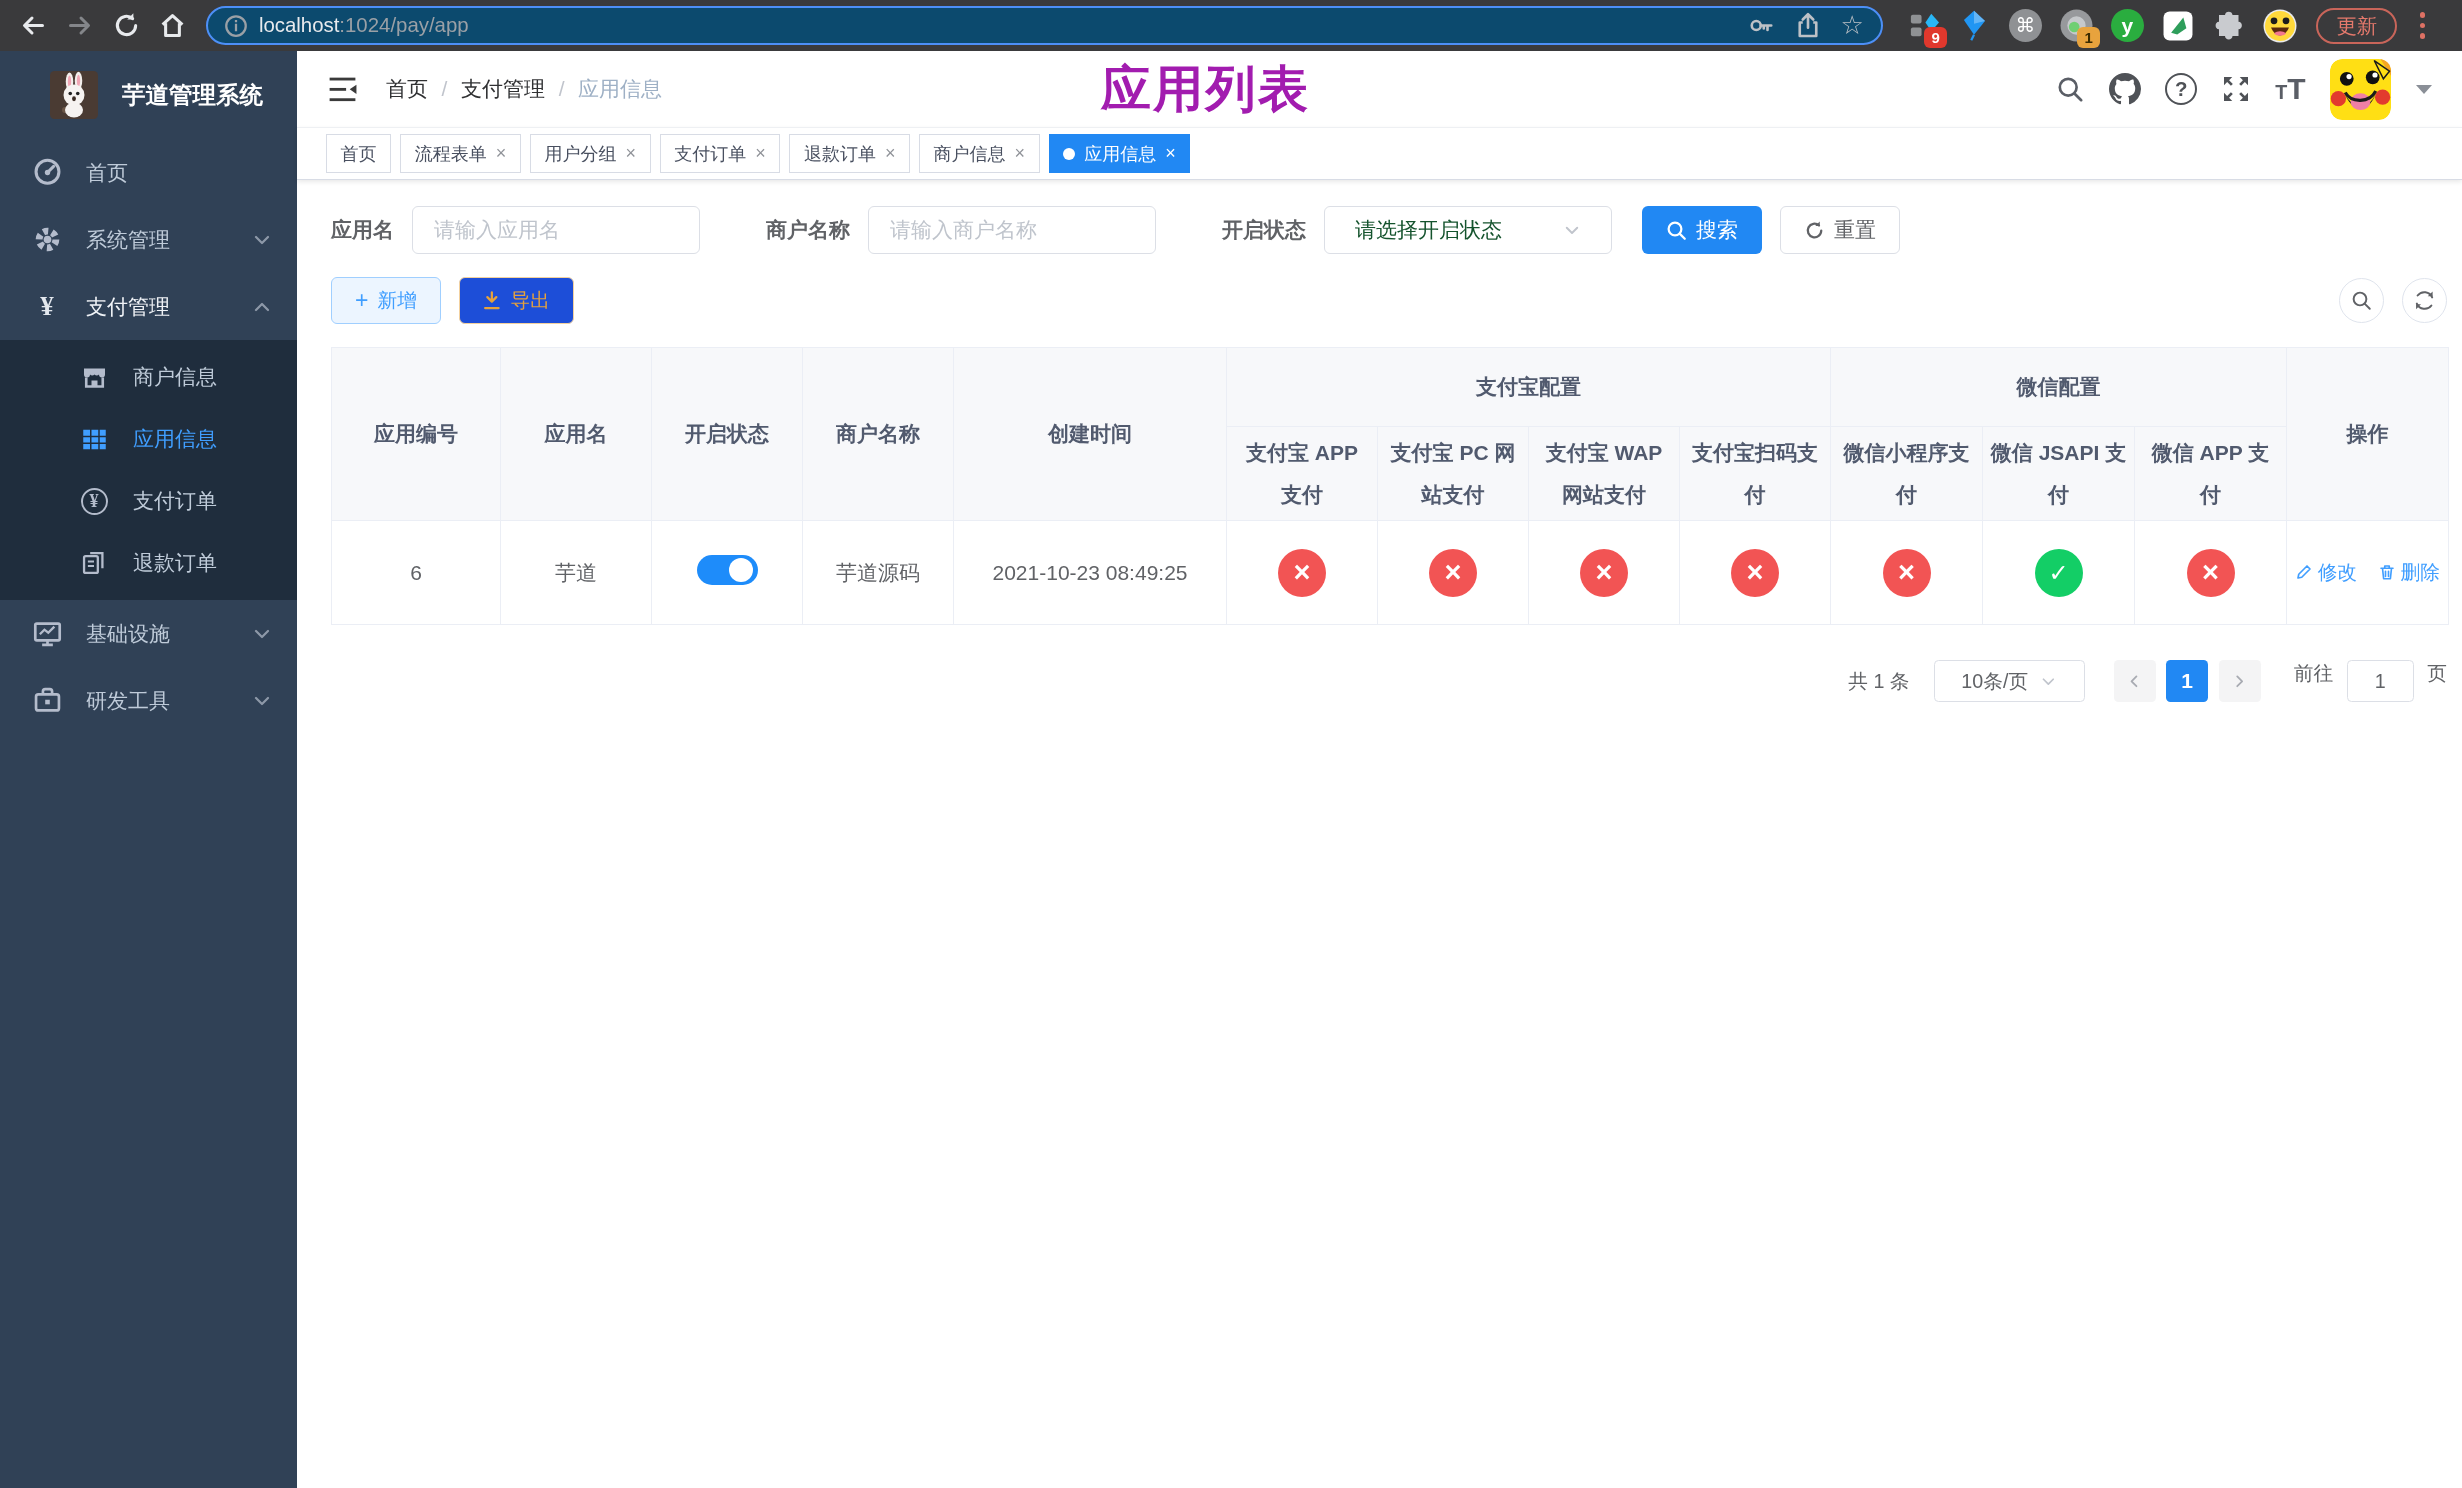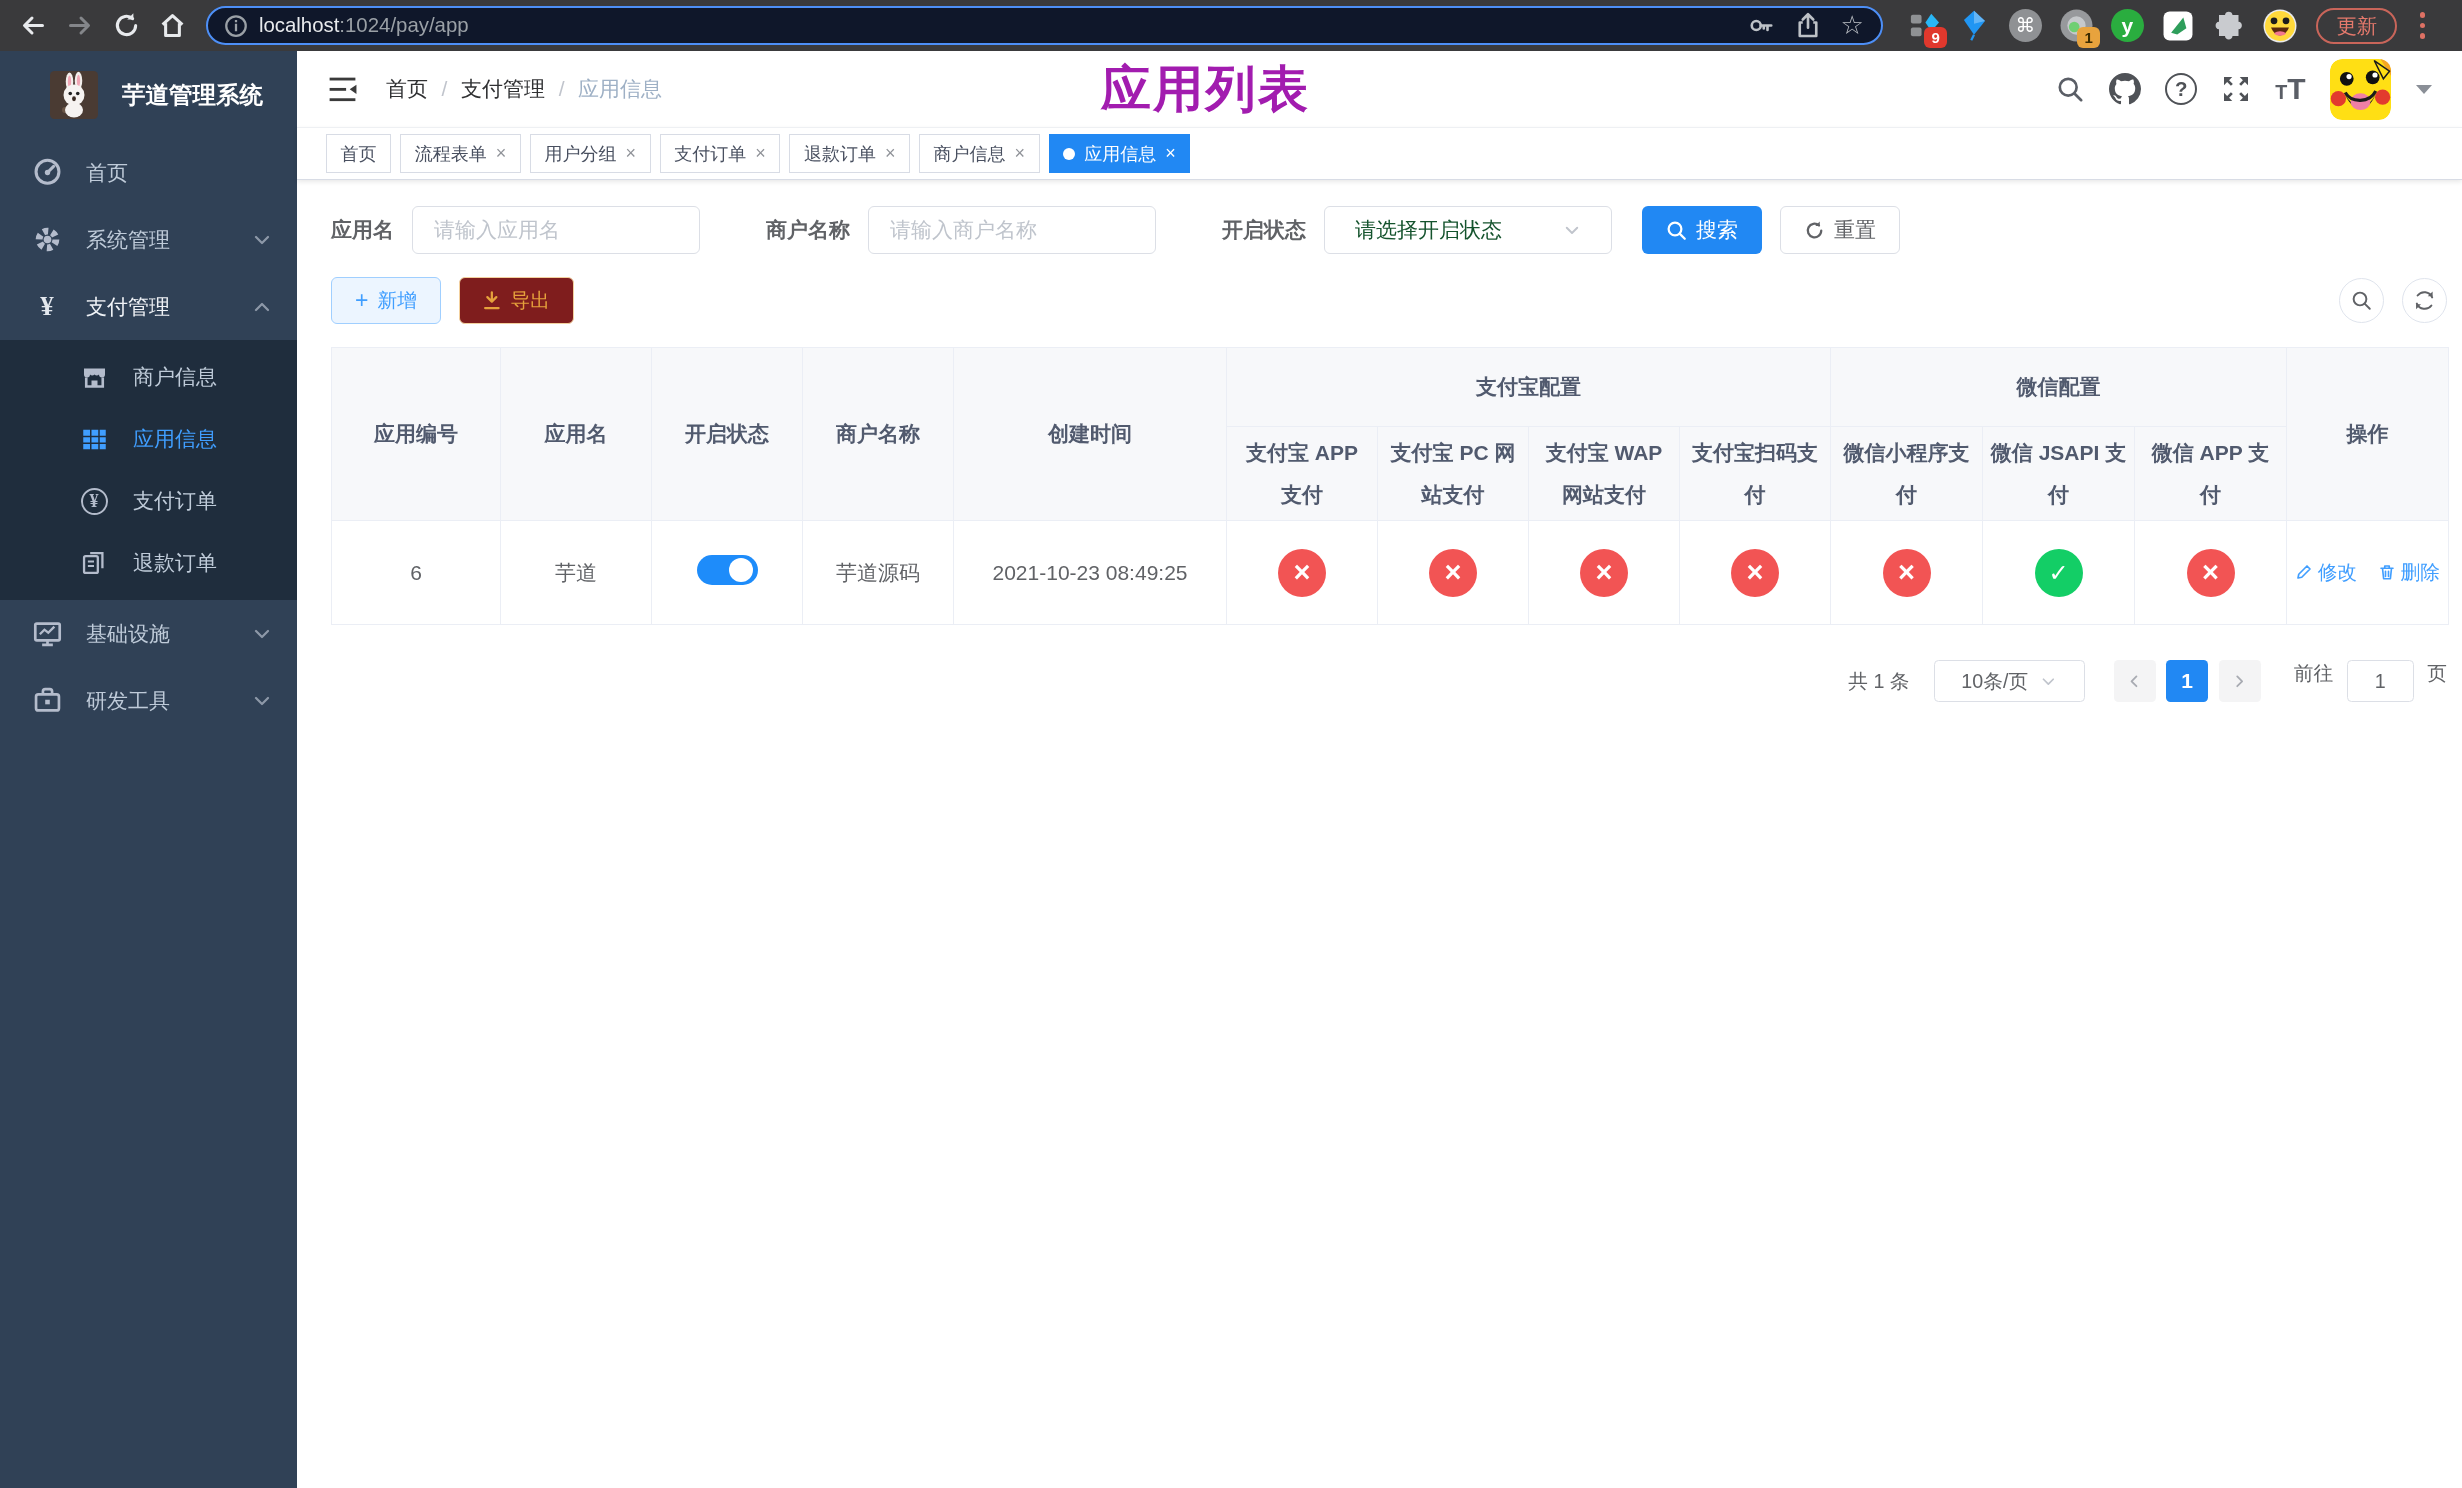--- a/index.html
+++ b/index.html
@@ -5,21 +5,21 @@
   * { margin:0; padding:0; box-sizing:border-box; }
   html,body { width:2462px; height:1489px; overflow:hidden;
     font-family:"Liberation Sans","DejaVu Sans",sans-serif; background:#fff; }
 
   
   .chrome { height:51px; background:#3a3a3c; display:flex; align-items:center;
     padding:0 12px; gap:4.5px; }
   .nav-ic { width:42px; height:42px; display:flex; align-items:center; justify-content:center;
     color:#e8eaed; flex:0 0 auto; }
   .nav-ic.dim { color:#84868a; }
-  .urlbar { flex:0 0 auto; width:1677px; height:39px; margin:0 7.6px; background:#0f172a;
+  .urlbar { flex:0 0 auto; width:1677px; height:39px; margin:0 7.6px; background:#0c4a6e;
     border:2.3px solid #4d8ff7; border-radius:21px; display:flex; align-items:center;
     padding:0 16.7px; gap:10.6px; }
   .url-text { font-size:20.4px; color:#e8eaed; flex:1 1 auto; white-space:nowrap; }
   .url-text .path { color:#9aa0a6; }
   .urlbar .tail { display:flex; gap:19.7px; align-items:center; color:#bdc1c6; }
   .ext-row { display:flex; align-items:center; gap:15px; margin-left:10.6px; }
   .ext { position:relative; width:36px; height:36px; display:flex; align-items:center;
     justify-content:center; flex:0 0 auto; }
   .badge { position:absolute; right:-6px; bottom:-4.5px; min-width:23px; height:21px;
     border-radius:6px; font-size:15px; font-weight:700; color:#fff; display:flex;
@@ -95,21 +95,21 @@
   .sel { width:288px; height:48px; border:1.5px solid #dcdfe6; border-radius:6px; display:flex;
     align-items:center; padding:0 30px; color:#14532d; font-size:21px; }
   .sel .ph { flex:1; }
   .btn { height:48px; border-radius:6px; display:flex; align-items:center; gap:9px;
     font-size:21px; padding:0 23px; cursor:pointer; border:1.5px solid transparent; }
   .btn-primary { background:#2188f3; color:#ffffff; margin-left:12px; }
   .btn-plain { background:#fff; border-color:#dcdfe6; color:#606266; }
   .toolbar { margin-top:23px; display:flex; align-items:center; }
   .btn-sm { height:47px; font-size:19.7px; padding:0 23px; }
   .btn-add { background:#ecf5ff; border-color:#a0cfff; color:#409eff; }
-  .btn-export { background:#7f1d1d; border-color:#f3d19e; color:#e6a23c; margin-left:18px;padding-left:22px; }
+  .btn-export { background:#1d4ed8; border-color:#f3d19e; color:#e6a23c; margin-left:18px;padding-left:22px; }
   .tool-right { margin-left:auto; display:flex; gap:18px; }
   .circ-btn { width:45px; height:45px; border-radius:50%; border:1.5px solid #dfe4ed;
     display:flex; align-items:center; justify-content:center; color:#606266; background:#fff;
     cursor:pointer; }
 
   
   table { border-collapse:collapse; table-layout:fixed; width:2116px; margin-top:23px; }
   th,td { border:1.5px solid #ebeef5; text-align:center; vertical-align:middle; }
   th { background:#f7f8fa; color:#515a6e; font-size:21px; font-weight:700; line-height:2;
     padding:4.5px 7.6px; }

